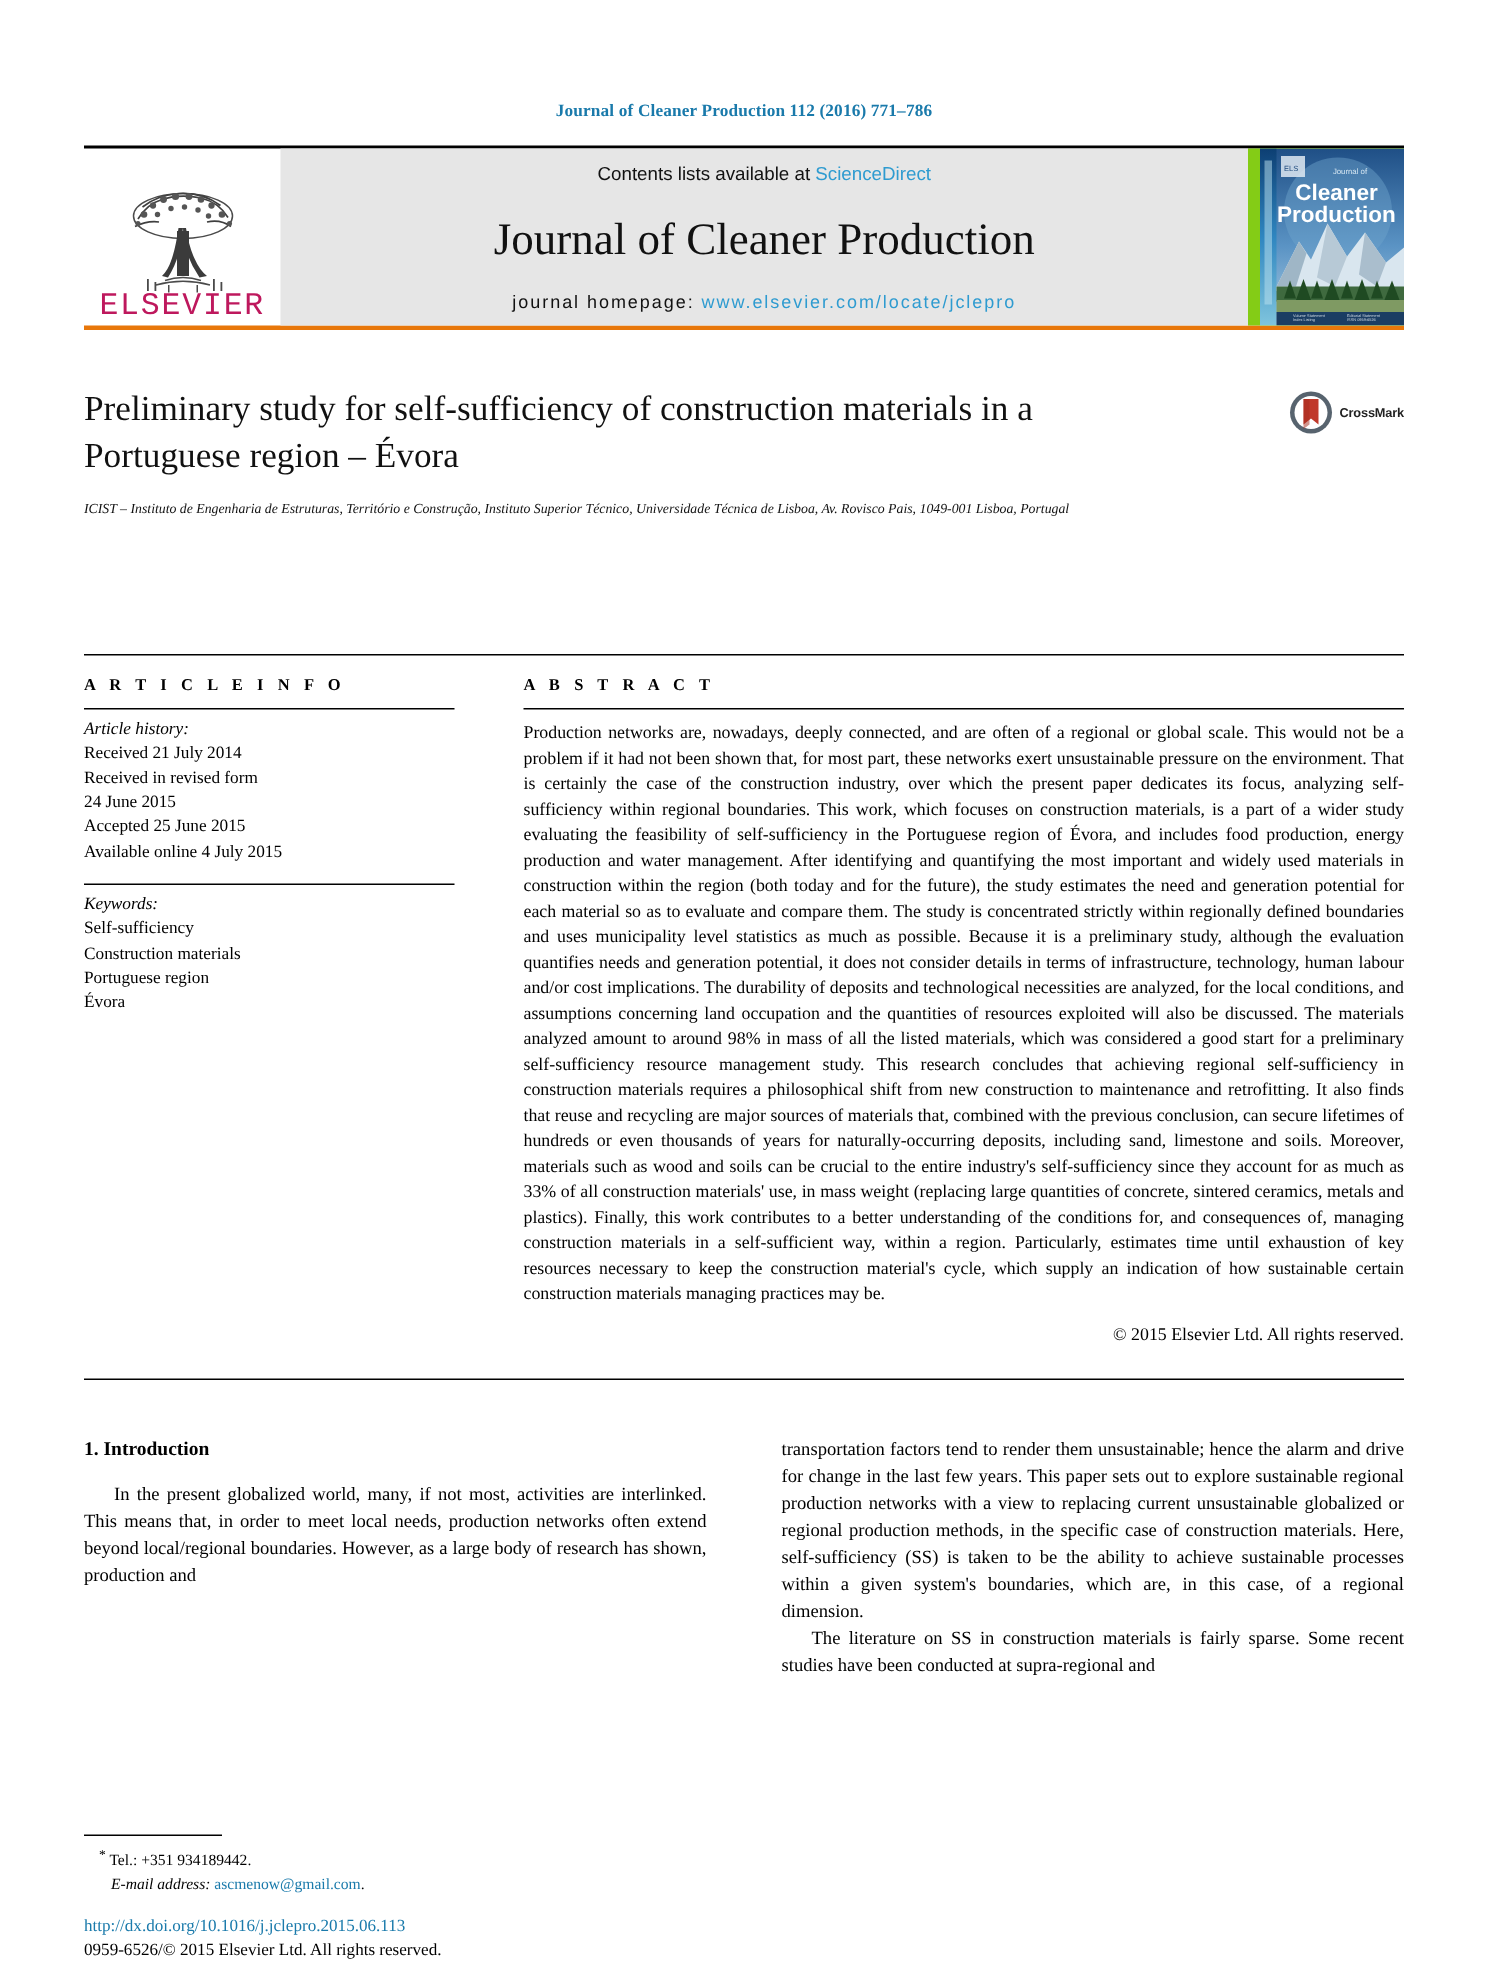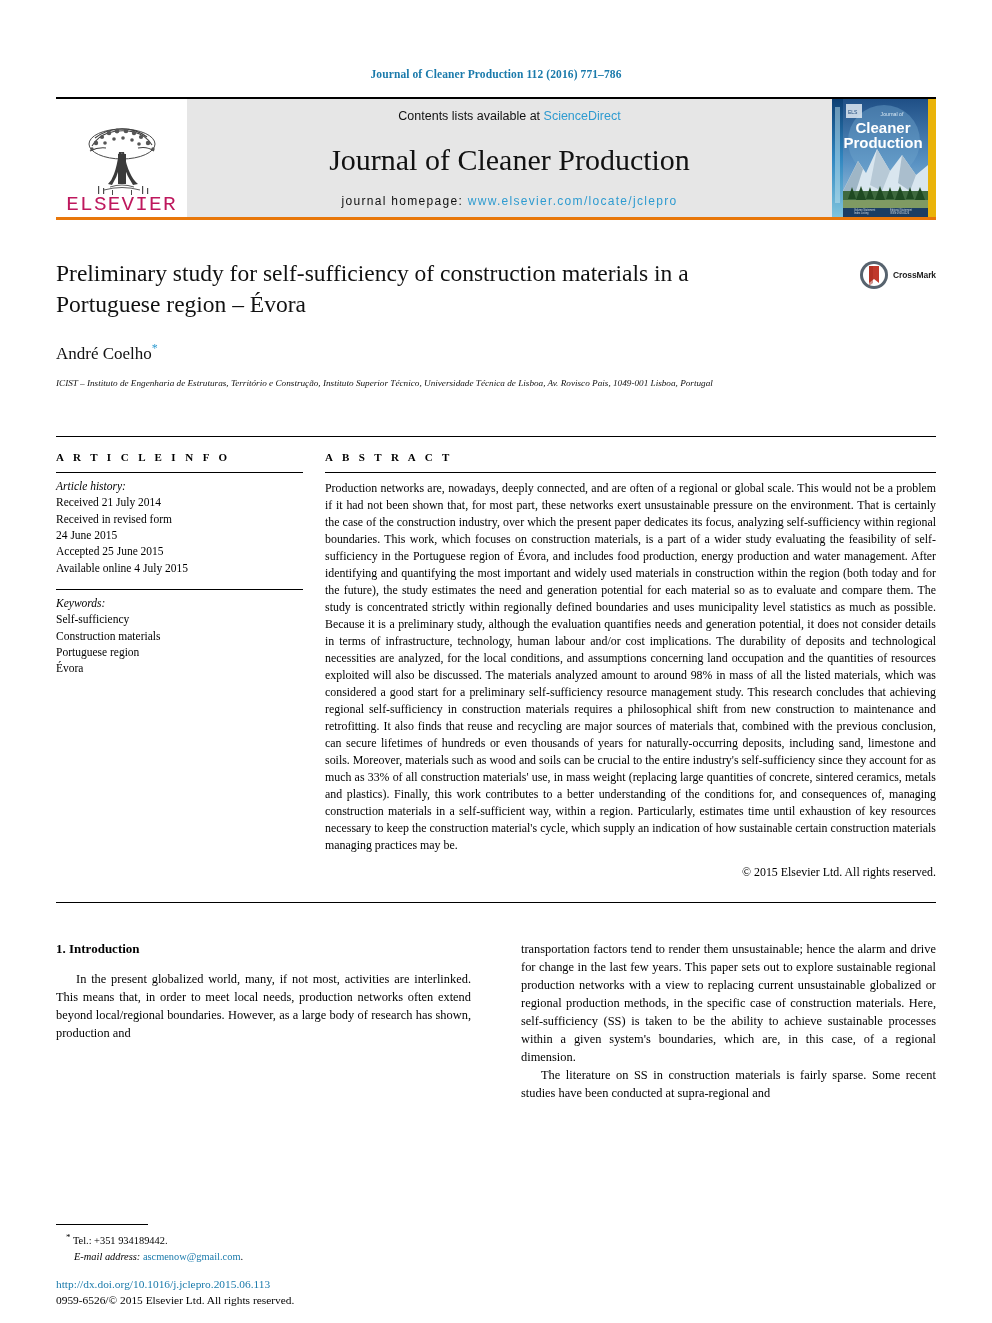--- a/index.html
+++ b/index.html
@@ -90,22 +90,22 @@
     font-size: 12px;
     letter-spacing: 1.3px;
     color: #111;
   }
   .homepage-line .hp-url { color: #2e9bd0; }
   .cover-thumb {
     flex: 0 0 104px;
     width: 104px;
     display: flex;
     align-items: center;
-    justify-content: flex-start;
-    background: #eab308;
+    justify-content: flex-end;
+    background: #84cc16;
   }
   .cover-inner { width: 96px; height: 118px; display:block; }
 
   
   .title-block {
     margin-top: 38px;
     position: relative;
     min-height: 150px;
   }
   .paper-title {
@@ -152,21 +152,21 @@
     color: #222;
     letter-spacing: -.1px;
   }
 
   
   .info-abstract {
     margin-top: 28px;
     border-top: 1.5px solid #000;
     padding-top: 14px;
     display: flex;
-    gap: 22px;
+    gap: 46px;
   }
   .col-info { flex: 0 0 247px; }
   .col-abstract { flex: 1 1 auto; }
   .section-head {
     font-family: "Liberation Serif", serif;
     font-size: 11px;
     font-weight: bold;
     letter-spacing: 3.4px;
     color: #000;
     margin-bottom: 9px;
@@ -374,23 +374,20 @@
             <text x="58" y="112">Editorial Statement</text>
           <text x="22" y="115">Index Listing</text>
             <text x="58" y="115">ISSN 0959-6526</text>
         </g>
       </svg>
     </div>
   </div>
 
   <div class="title-block">
     <h1 class="paper-title">Preliminary study for self-sufficiency of construction materials in a Portuguese region – Évora</h1>
-    <div class="authors">
-      <span>André Coelho</span><span class="star">*</span>
-    </div>
     <div class="affiliation">ICIST – Instituto de Engenharia de Estruturas, Território e Construção, Instituto Superior Técnico, Universidade Técnica de Lisboa, Av. Rovisco Pais, 1049-001 Lisboa, Portugal</div>
 
     <div class="crossmark">
       <svg width="30" height="30" viewBox="0 0 30 30">
         <circle cx="15" cy="15" r="14" fill="#57636e"></circle>
         <circle cx="15" cy="15" r="11" fill="#ffffff"></circle>
         <path d="M10 6 h10 v17 l-5 -4 l-5 4 z" fill="#c0392b"></path>
         <path d="M10 6 h4 v17 l-4 3 z" fill="#a3291c" opacity="0.5"></path>
       </svg>
       <span class="crossmark-label">CrossMark</span>

